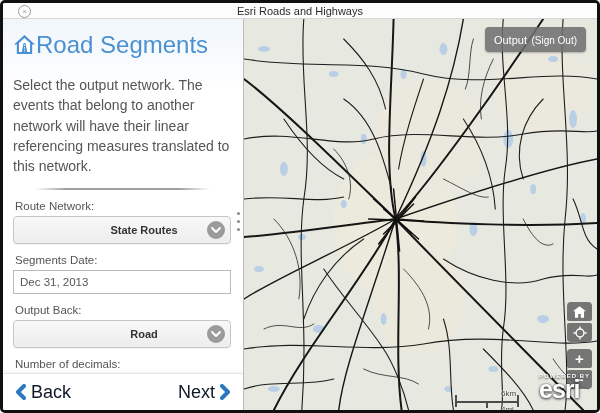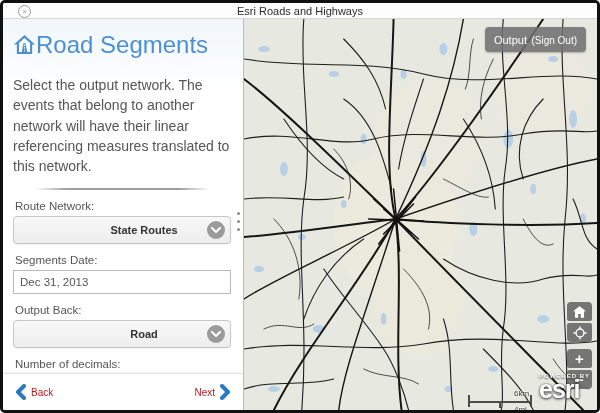--- a/index.html
+++ b/index.html
@@ -19,33 +19,33 @@
   .divider{margin:12px auto 10px auto;width:175px;height:2px;background:linear-gradient(to right,rgba(160,160,160,0),#9f9f9f 18%,#9f9f9f 82%,rgba(160,160,160,0));}
   .field-label{font-size:11.5px;color:#555;margin:10px 0 4px 2px;}
   .dropdown{position:relative;height:26px;background:linear-gradient(#f8f8f8,#ededed);border:1px solid #c6c6c6;border-radius:4px;display:flex;align-items:center;justify-content:center;cursor:pointer;box-shadow:0 1px 1px rgba(0,0,0,0.05);}
   .dropdown .dd-value{font-size:11px;font-weight:bold;color:#333;margin-left:44px;}
   .dd-circle{position:absolute;right:5px;top:4px;width:18px;height:18px;border-radius:50%;background:#9b9b9b;display:flex;align-items:center;justify-content:center;}
   .text-input{width:100%;box-sizing:border-box;height:24px;border:1px solid #b9b9b9;border-radius:0;padding:6px 6px;font-size:11.5px;color:#555;font-family:"Liberation Sans",sans-serif;background:#fff;}
   .drag-handle{position:absolute;right:3px;top:193px;display:flex;flex-direction:column;gap:5px;cursor:col-resize;}
   .drag-handle i{width:3px;height:3px;border-radius:50%;background:#8d8d8d;}
   .navbar{position:absolute;left:0;right:0;bottom:0;height:37px;background:#fff;border-top:1px solid #e3e3e3;box-shadow:0 -1px 3px rgba(0,0,0,0.06);display:flex;align-items:center;justify-content:space-between;padding:0 12px;box-sizing:border-box;}
   .nav-btn{display:flex;align-items:center;gap:5px;cursor:pointer;}
-  .nav-btn span{font-size:10px;color:#b91c1c;}
+  .nav-btn span{font-size:18px;color:#0f172a;}
   
   .map{position:relative;flex:1;background:#e7e9e0;border-left:1px solid #bcbcbc;overflow:hidden;}
   .map svg.basemap{display:block;}
   .user-btn{position:absolute;top:8px;right:11px;background:rgba(112,112,112,0.88);border-radius:4px;padding:3px 9px 4px 9px;color:#fff;cursor:pointer;white-space:nowrap;box-shadow:0 1px 2px rgba(0,0,0,0.25);}
   .user-btn .uname{font-size:11px;}
   .user-btn .signout{font-size:10px;}
   .map-controls{position:absolute;right:5px;top:283px;display:flex;flex-direction:column;gap:7px;}
   .ctl-group{display:flex;flex-direction:column;gap:2px;}
   .ctl-btn{width:25px;height:19px;background:rgba(104,104,104,0.9);color:#fff;display:flex;align-items:center;justify-content:center;cursor:pointer;font-size:15px;font-weight:bold;line-height:1;}
   .ctl-group .ctl-btn:first-child{border-radius:4px 4px 2px 2px;}
   .ctl-group .ctl-btn:last-child{border-radius:2px 2px 4px 4px;}
-  .scalebar{position:absolute;left:224px;top:371px;width:70px;height:24px;}
+  .scalebar{position:absolute;left:211px;top:371px;width:70px;height:24px;}
   .scalebar .bar{position:absolute;left:0;top:11px;width:64px;height:2px;background:#4c4c4c;}
   .scalebar .tick-l,.scalebar .tick-r{position:absolute;top:5px;width:2px;height:12px;background:#4c4c4c;}
   .scalebar .tick-l{left:0;} .scalebar .tick-r{left:62px;}
   .scalebar .tick-m{position:absolute;left:31px;top:11px;width:2px;height:7px;background:#4c4c4c;}
   .scalebar .lbl{position:absolute;font-size:8px;color:#3b3b3b;text-shadow:0 0 2px #fff,0 0 2px #fff;}
   .lbl-km{left:46px;top:-1px;} .lbl-mi{left:46px;top:15px;}
   .esri-logo{position:absolute;right:7px;bottom:10px;text-align:left;color:#fff;}
   .powered{font-size:6px;font-weight:bold;letter-spacing:1px;text-shadow:0 1px 2px rgba(40,40,40,0.9);}
   .brand{font-size:25px;font-weight:bold;letter-spacing:-1px;line-height:0.85;text-shadow:0 1px 3px rgba(40,40,40,0.95),0 0 2px rgba(40,40,40,0.6);}
 </style>

